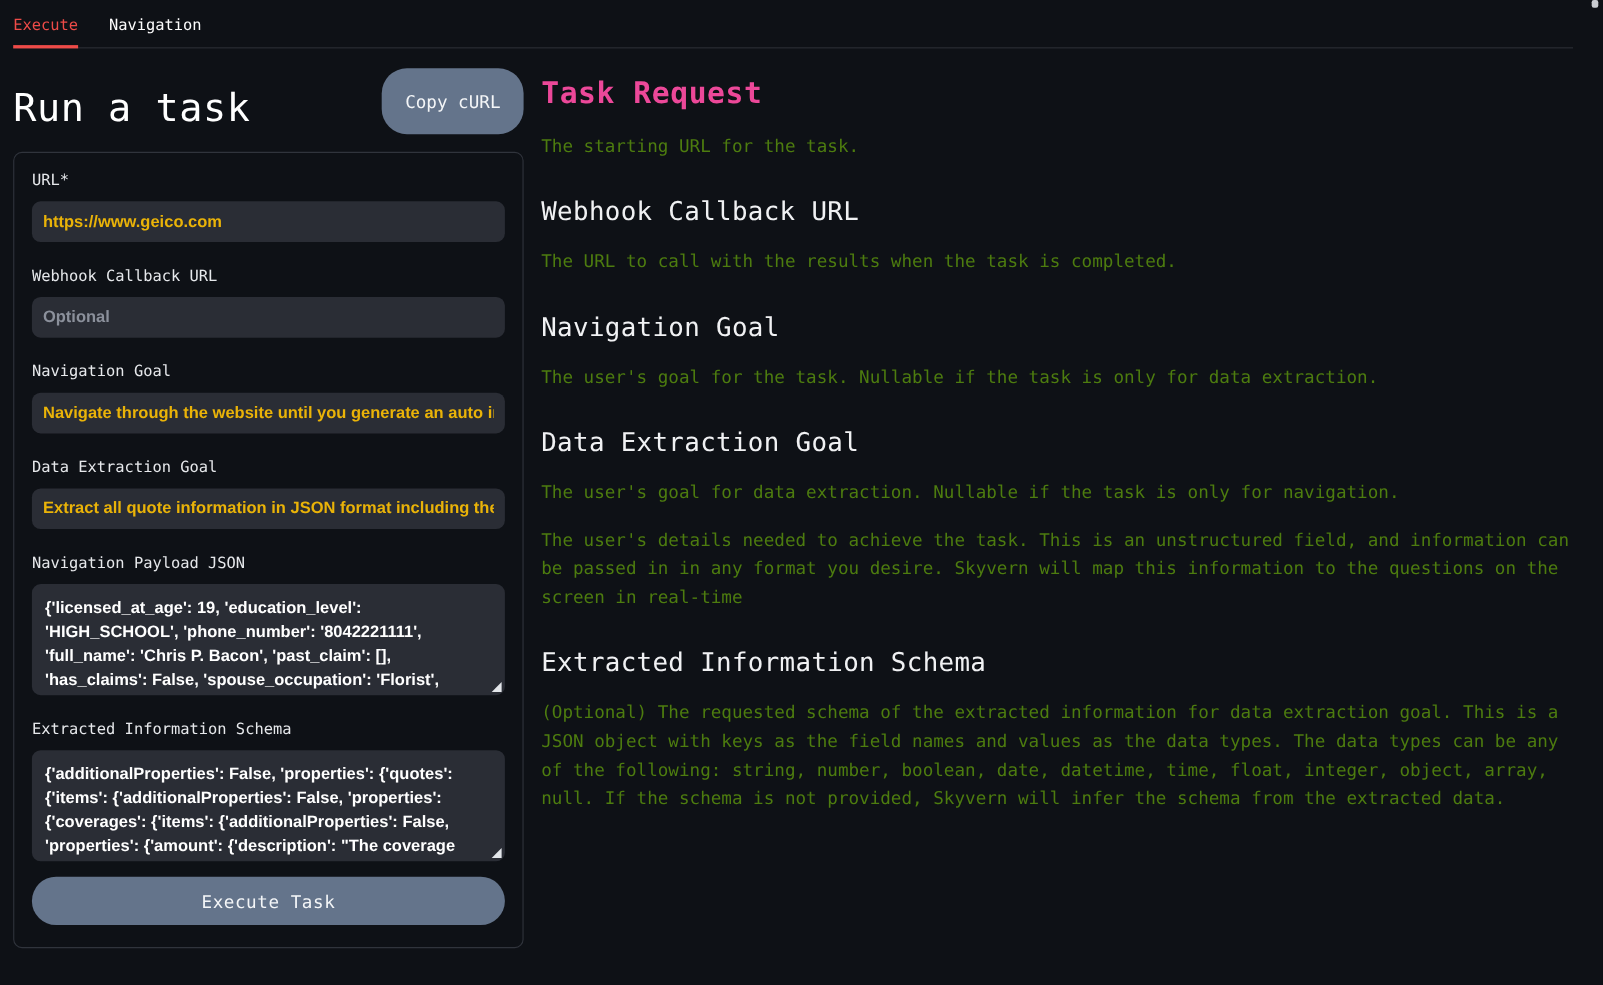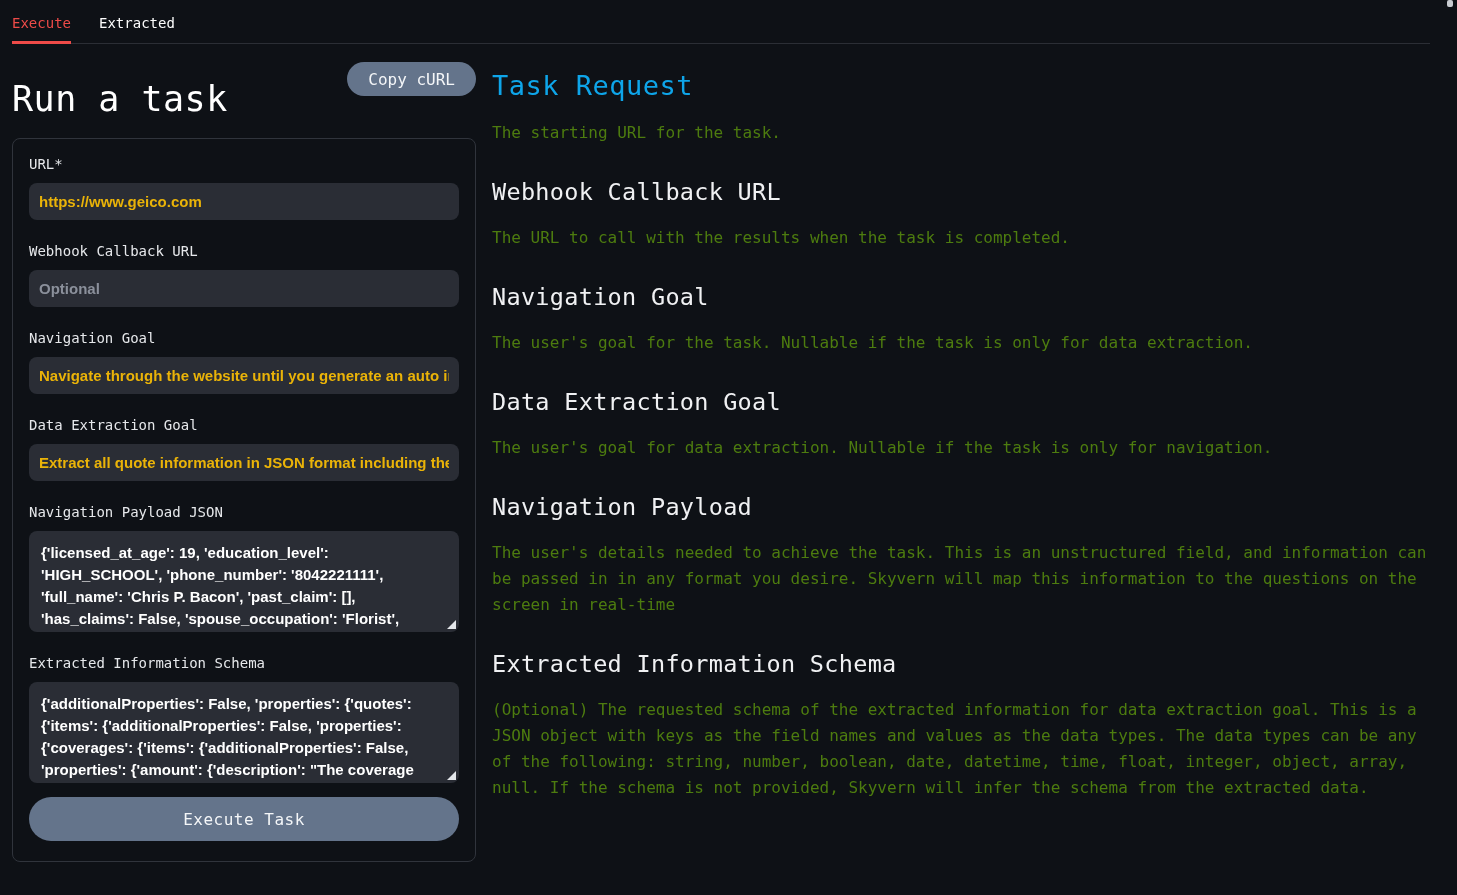--- a/index.html
+++ b/index.html
@@ -38,21 +38,21 @@
 
   .left-header { display: flex; justify-content: space-between; align-items: flex-start; }
   h1.run-title {
     font-size: 35px; font-weight: 500; margin: 14px 0 0;
     color: #ffffff; letter-spacing: 0.5px; line-height: 46px;
   }
   .slate-btn {
     background: #64748b; color: #f4f6f8; border: none;
     font-family: "DejaVu Sans Mono", monospace; cursor: pointer;
   }
-  .copy-curl { height: 34px; padding: 0 21px; border-radius: 23px; font-size: 16px; }
+  .copy-curl { height: 60px; padding: 0 21px; border-radius: 23px; font-size: 16px; }
 
   .card {
     margin-top: 16px;
     border: 1px solid #30343c; border-radius: 8px;
     padding: 17px 16px 20px;
   }
   .field label {
     display: block; font-size: 14px; color: #e6e8eb;
     margin-bottom: 10px; line-height: 17px;
   }
@@ -80,22 +80,22 @@
     border-left: 9px solid transparent;
     border-bottom: 9px solid #e3e6ea;
   }
   .execute {
     margin-top: 14px; width: 100%; height: 44px;
     border-radius: 22px; font-size: 16px; letter-spacing: 0.5px;
   }
 
   
   .doc-title {
-    font-size: 27px; font-weight: 400; margin: 6px 0 0;
-    color: #0ea5e9; line-height: 35px; letter-spacing: 0.5px;
+    font-size: 27px; font-weight: 700; margin: 6px 0 0;
+    color: #ec4899; line-height: 35px; letter-spacing: 0.5px;
   }
   .doc-section h3 {
     font-size: 23.5px; font-weight: 500; margin: 31px 0 0;
     color: #f0f1f3; line-height: 31px; letter-spacing: 0.3px;
   }
   .doc-section p {
     font-size: 16px; line-height: 26px; margin: 17px 0 0;
     color: #4d7c0f;
   }
 
@@ -107,21 +107,21 @@
 </head>
 <body>
 
 <div class="page">
 
   <nav class="tabbar">
     <div class="tab active">
       <span>Execute</span>
     </div>
     <div class="tab">
-      <span>Extracted</span>
+      <span>Navigation</span>
     </div>
   </nav>
 
 
   <main>
 
     <section class="left">
       <div class="left-header">
         <h1 class="run-title">Run a task</h1>
         <button class="slate-btn copy-curl">Copy cURL</button>
@@ -185,21 +185,20 @@
         <h3>Navigation Goal</h3>
         <p>The user's goal for the task. Nullable if the task is only for data extraction.</p>
       </div>
 
       <div class="doc-section">
         <h3>Data Extraction Goal</h3>
         <p>The user's goal for data extraction. Nullable if the task is only for navigation.</p>
       </div>
 
       <div class="doc-section">
-        <h3>Navigation Payload</h3>
         <p>The user's details needed to achieve the task. This is an unstructured field, and information can be passed in in any format you desire. Skyvern will map this information to the questions on the screen in real-time</p>
       </div>
 
       <div class="doc-section">
         <h3>Extracted Information Schema</h3>
         <p>(Optional) The requested schema of the extracted information for data extraction goal. This is a JSON object with keys as the field names and values as the data types. The data types can be any of the following: string, number, boolean, date, datetime, time, float, integer, object, array, null. If the schema is not provided, Skyvern will infer the schema from the extracted data.</p>
       </div>
     </section>
 
   </main>

